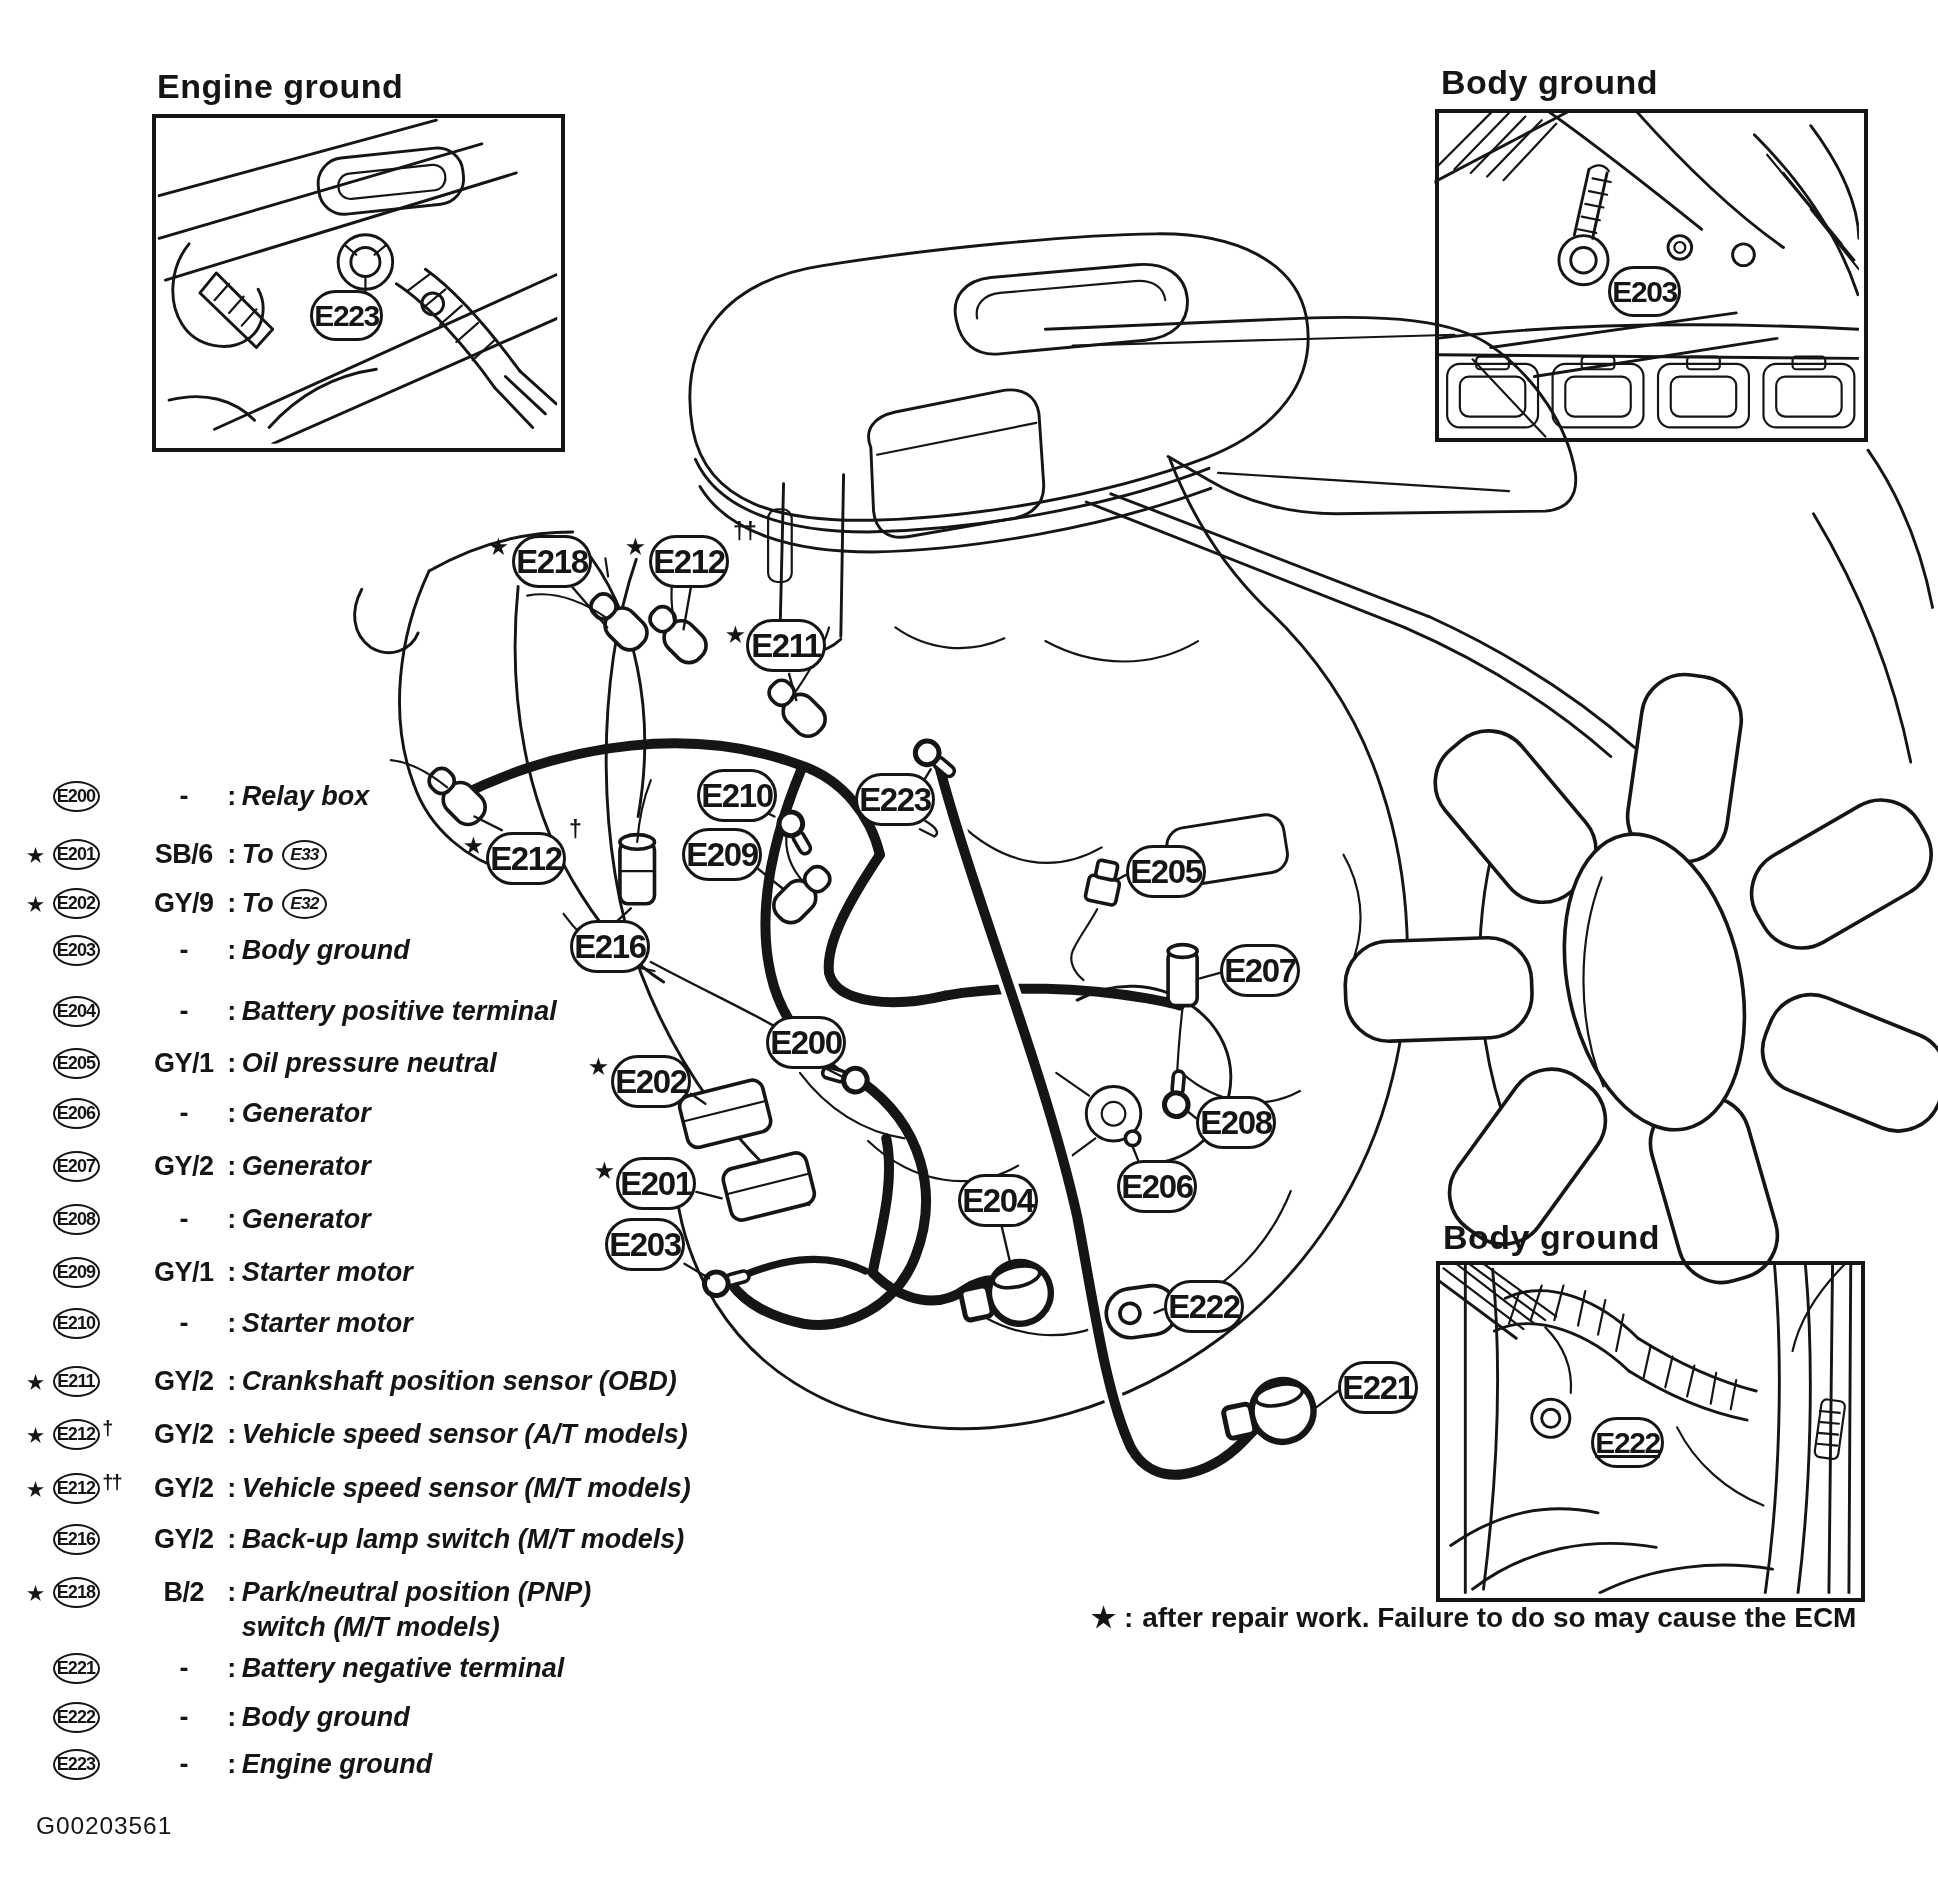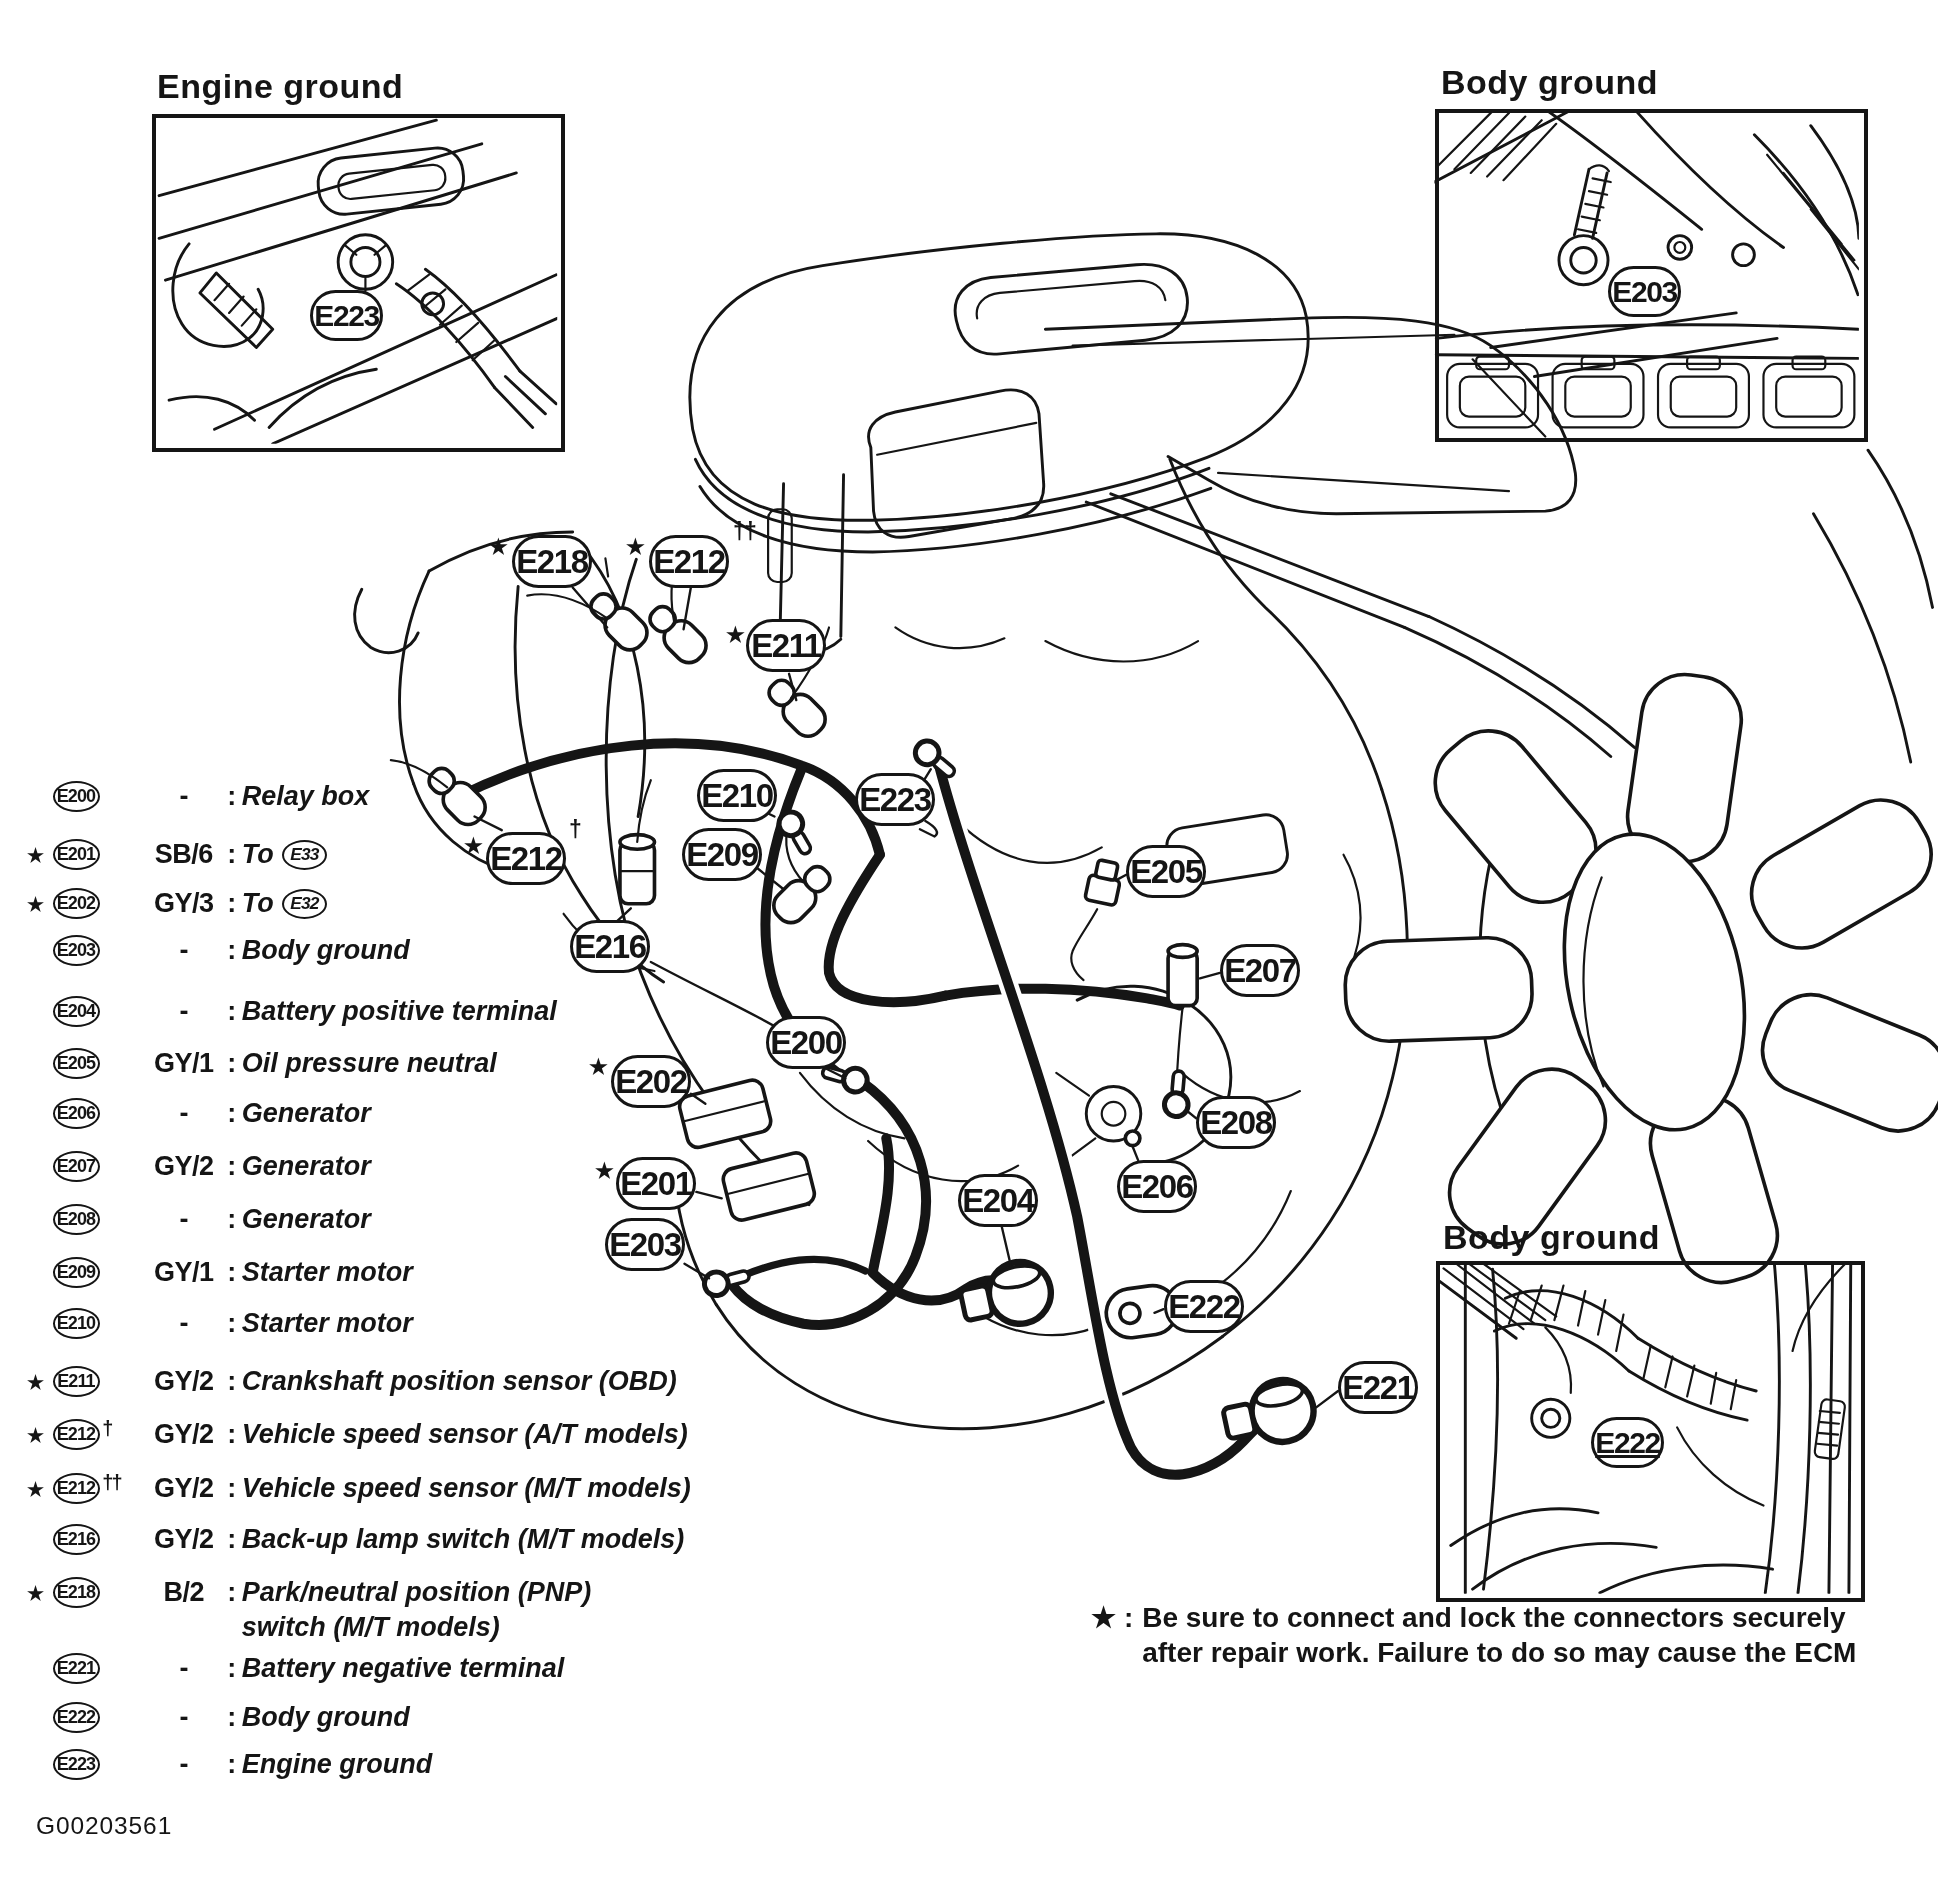--- a/index.html
+++ b/index.html
@@ -428,21 +428,21 @@
             <span class="lg-desc">To</span>
             <span class="lg-ref">E33</span>
           </span>
         </span>
     </div>
 
     <div class="legend-row" style="top:886px;">
       <span class="lg-star">★</span>
       <span class="lg-oval">E202</span>
       <span class="lg-suffix"></span>
-      <span class="lg-wire">GY/3</span>
+      <span class="lg-wire">GY/9</span>
       <span class="lg-colon">:</span>
       <span class="lg-text">
           <span class="lg-line1">
             <span class="lg-desc">To</span>
             <span class="lg-ref">E32</span>
           </span>
         </span>
     </div>
 
     <div class="legend-row" style="top:933px;">
@@ -651,20 +651,19 @@
           <span class="lg-line1">
             <span class="lg-desc">Engine ground</span>
           </span>
         </span>
     </div>
   </div>
 
   <div class="footnote">
     <span>★ :</span>
     <span>
-      <div>Be sure to connect and lock the connectors securely</div>
       <div>after repair work. Failure to do so may cause the ECM</div>
     </span>
   </div>
 
   <div class="fig-code">G00203561</div>
 </div>
 
 
 </body></html>

